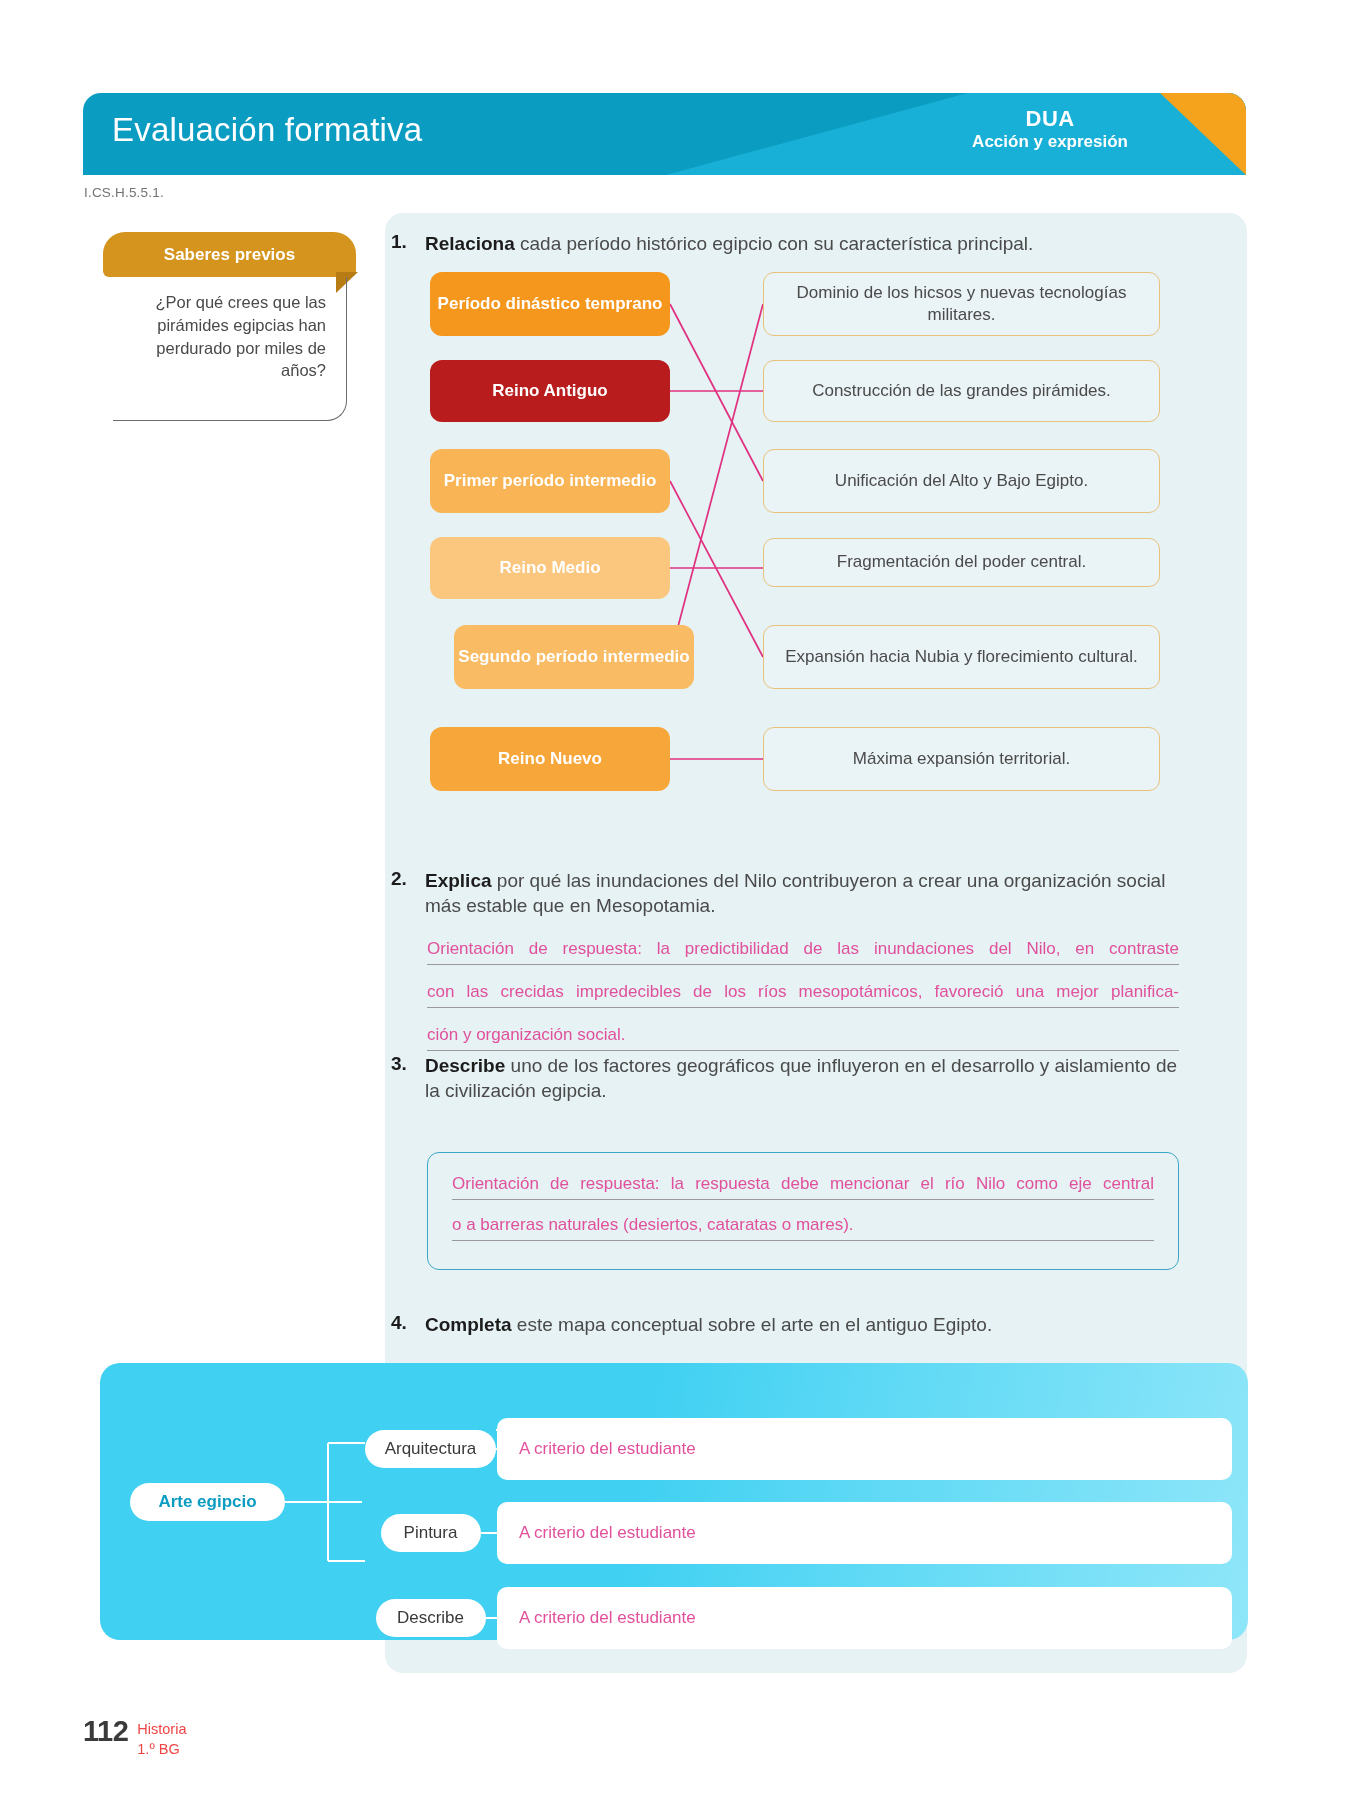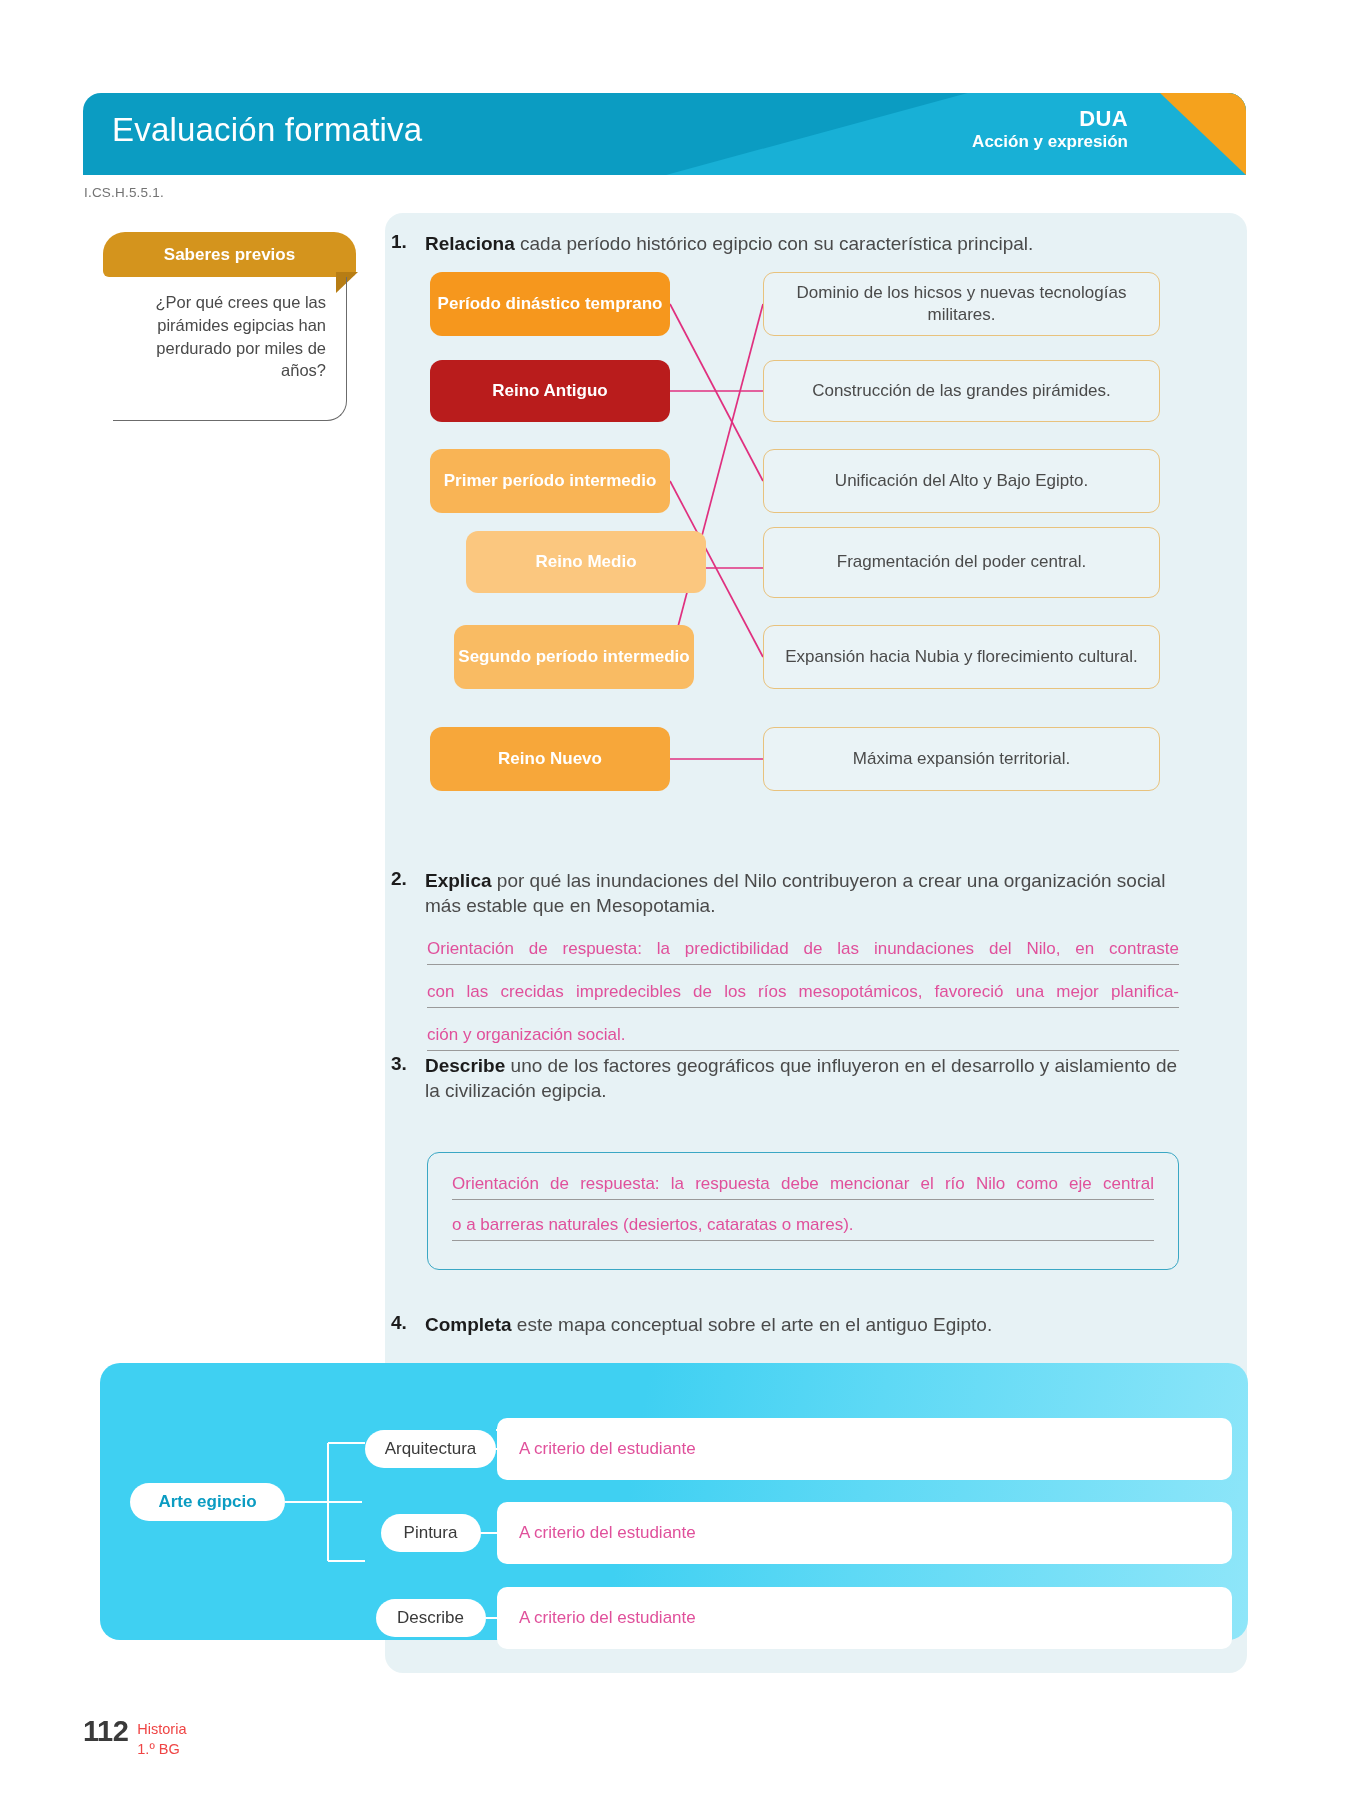--- a/index.html
+++ b/index.html
@@ -30,21 +30,21 @@
     border-radius: 0 18px 0 0;
     clip-path: polygon(0 0, 100% 0, 100% 100%);
   }
   .header-title {
     position:absolute; left:29px; top:18px;
     font-size:33px; color:#fff; font-weight:400; letter-spacing:0.2px;
   }
   .header-dua {
     position:absolute; right:118px; top:13px; text-align:right; line-height:1.18;
   }
-  .header-dua .l1 { font-size:22px; font-weight:bold; color:#fff; letter-spacing:.4px;}
+  .header-dua .l1 { font-size:22px; font-weight:bold; color:#fff; letter-spacing:.4px;text-align:center;}
   .header-dua .l2 { font-size:17px; font-weight:bold; color:#fff; }
 
   .code {
     position:absolute; left:84px; top:185px;
     font-size:13.5px; color:#737373; letter-spacing:.2px;
   }
 
   
   .sp-wrap { position:absolute; left:103px; top:232px; width:253px; height:200px; }
   .sp-tab {
@@ -182,29 +182,29 @@
         <line x1="240" y1="119" x2="333" y2="119" stroke="#e0307f" stroke-width="1.7"></line>
         <line x1="240" y1="209" x2="333" y2="385" stroke="#e0307f" stroke-width="1.7"></line>
         <line x1="240" y1="296" x2="333" y2="296" stroke="#e0307f" stroke-width="1.7"></line>
         <line x1="240" y1="385" x2="333" y2="32" stroke="#e0307f" stroke-width="1.7"></line>
         <line x1="240" y1="487" x2="333" y2="487" stroke="#e0307f" stroke-width="1.7"></line>
       </svg>
     <div class="mleft" id="match-left">
         <div class="mbox" style="top: 0px; height: 64px; background: rgb(246, 151, 29);">Período dinástico temprano</div>
         <div class="mbox" style="top: 88px; height: 62px; background: #b91c1c;">Reino Antiguo</div>
         <div class="mbox" style="top: 177px; height: 64px; background: rgb(249, 180, 85);">Primer período intermedio</div>
-        <div class="mbox" style="top: 259px; height: 62px; background: rgb(251, 199, 127); margin-left: 36px;">Reino Medio</div>
+        <div class="mbox" style="top: 265px; height: 62px; background: rgb(251, 199, 127);">Reino Medio</div>
         <div class="mbox" style="top: 353px; height: 64px; background: rgb(249, 187, 99); margin-left: 24px;">Segundo período intermedio</div>
         <div class="mbox" style="top: 455px; height: 64px; background: rgb(247, 167, 58);">Reino Nuevo</div>
       </div>
     <div class="mright" id="match-right">
         <div class="rbox" style="top: 0px; height: 64px;">Dominio de los hicsos y nuevas tecnologías militares.</div>
         <div class="rbox" style="top: 88px; height: 62px;">Construcción de las grandes pirámides.</div>
         <div class="rbox" style="top: 177px; height: 64px;">Unificación del Alto y Bajo Egipto.</div>
-        <div class="rbox" style="top: 255px; height: 71px; text-align: center;">Fragmentación del poder central.</div>
+        <div class="rbox" style="top: 266px; height: 49px; text-align: center;">Fragmentación del poder central.</div>
         <div class="rbox" style="top: 353px; height: 64px;">Expansión hacia Nubia y florecimiento cultural.</div>
         <div class="rbox" style="top: 455px; height: 64px;">Máxima expansión territorial.</div>
       </div>
   </div>
 
   <div class="q" id="q2">
     <span class="q-num">2.</span>
     <span class="q-text"><b>Explica</b><span> por qué las inundaciones del Nilo contribuyeron a crear una organización social más estable que en Mesopotamia.</span></span>
   </div>
   <div class="ans2" id="ans2">

